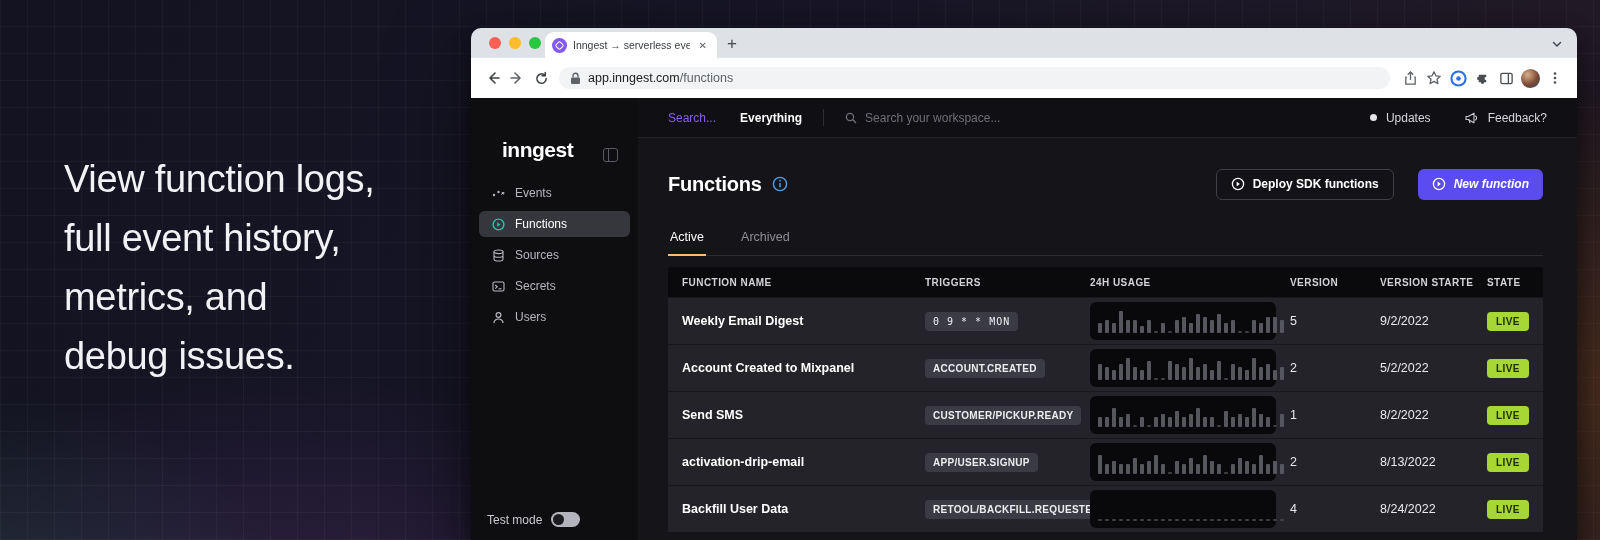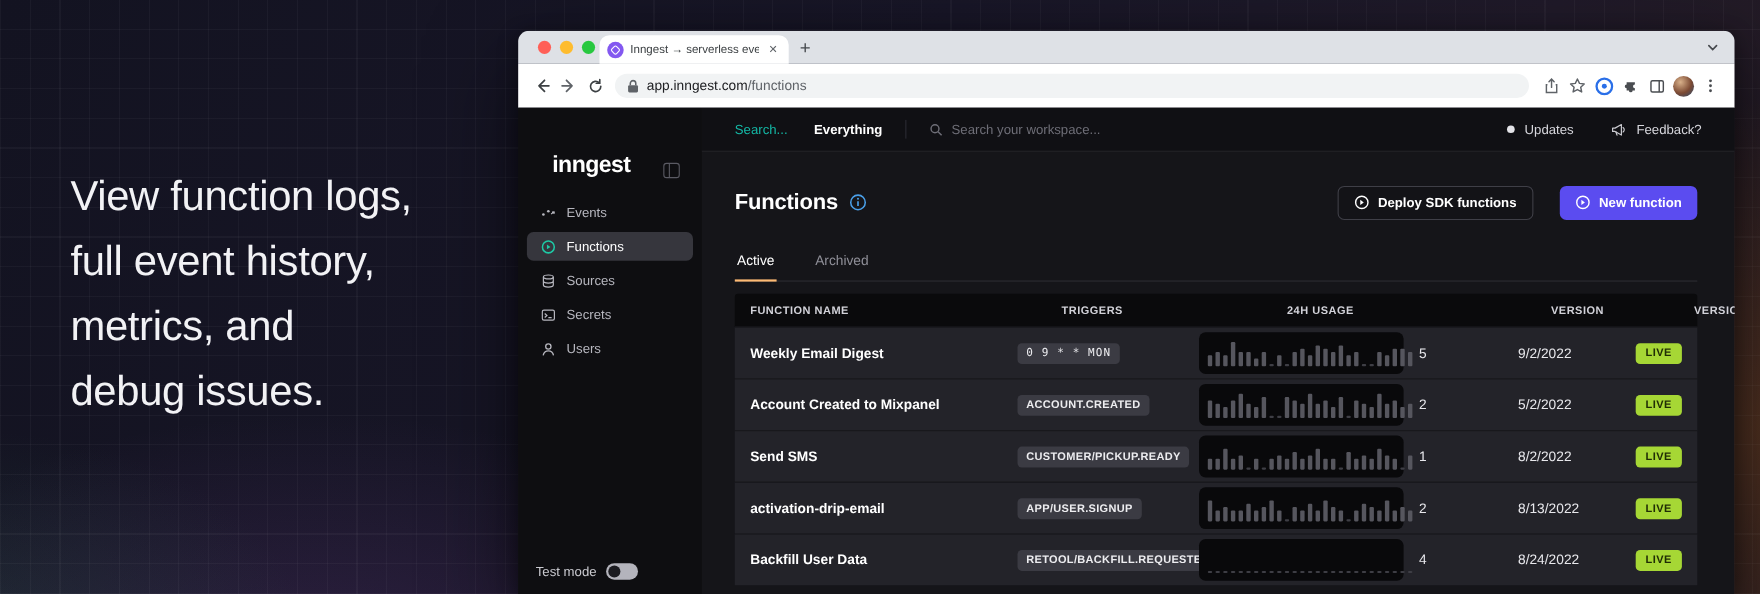--- a/index.html
+++ b/index.html
@@ -60,45 +60,45 @@
   .nav-item { height:26px; border-radius:6px; display:flex; align-items:center; gap:10px; padding:0 13px; color:#b7b7bf; font-size:12px; }
   .nav-item.active { background:#36363d; color:#fff; }
   .nav-item svg { flex:0 0 auto; }
   .side-spacer { flex:1; }
   .testmode { padding:0 16px 13px; display:flex; align-items:center; gap:9px; color:#c9c9cf; font-size:12px; }
   .toggle { width:29px; height:15px; border-radius:8px; background:#b4b4bc; position:relative; }
   .toggle::after { content:""; position:absolute; left:2px; top:2px; width:11px; height:11px; border-radius:50%; background:#1b1b20; }
 
   .main { flex:1; display:flex; flex-direction:column; min-width:0; }
   .topnav { height:40px; background:#101014; border-bottom:1px solid #232329; display:flex; align-items:center; padding:0 30px; font-size:12px; flex:0 0 auto; }
-  .search-label { color:#14b8a6; }
+  .search-label { color:#8b5cf6; }
   .scope { color:#fff; font-weight:700; margin-left:24px; }
   .vdiv { width:1px; height:17px; background:#2c2c33; margin:0 21px; }
   .ws-placeholder { color:#6e6e77; margin-left:8px; }
   .topnav-right { margin-left:auto; display:flex; align-items:center; gap:9px; color:#d6d6dc; }
   .upd-dot { width:7px; height:7px; border-radius:50%; background:#e3e3e8; }
   .gap24 { width:15px; }
 
   .content { flex:1; padding:30px 34px 0 30px; }
   .title-row { display:flex; align-items:center; height:32px; }
   .page-title { color:#fff; font-size:20px; font-weight:700; letter-spacing:-.2px; }
   .info-ic { margin-left:10px; display:flex; }
   .btns { margin-left:auto; display:flex; gap:24px; }
   .btn { height:31px; border-radius:6px; display:flex; align-items:center; gap:8px; padding:0 14px;
     color:#fff; font-size:12px; font-weight:700; border:none; font-family:inherit; }
   .btn.ghost { background:#131317; border:1px solid #3f3f47; }
-  .btn.primary { background:var(--accent,#5b4cf0); }
+  .btn.primary { background:var(--accent,#5b4cf0);font-style:italic; }
 
   .tabs { margin-top:30px; display:flex; gap:33px; border-bottom:1px solid #2c2c33; }
   .ptab { font-size:12.5px; color:#8f8f98; padding:0 2px 10px; }
   .ptab.active { color:#fff; border-bottom:2px solid #fdba74; margin-bottom:-1px; font-weight:400; }
 
   .table { margin-top:11px; }
   .thead, .trow { display:grid; grid-template-columns:243px 165px 200px 90px 107px 1fr; align-items:center; }
-  .thead { background:#0a0a0c; height:30px; border-radius:3px 3px 0 0;gap:40px; }
+  .thead { background:#0a0a0c; height:30px; border-radius:3px 3px 0 0; }
   .hcell { font-size:10px; font-weight:700; letter-spacing:.45px; color:#d2d2d9; padding:0 14px; white-space:nowrap; overflow:hidden; }
   .trow { height:47px; background:#232329; border-top:1px solid #18181c; }
   .cell { padding:0 14px; min-width:0; }
   .fname { font-size:12.5px; font-weight:700; color:#fff; white-space:nowrap; overflow:hidden; }
   .trigger { display:inline-block; background:#3b3b43; color:#ededf0; font-size:10px; font-weight:700;
     letter-spacing:.3px; padding:4px 8px; border-radius:4px; white-space:nowrap; }
   .trigger.mono { font-family:"DejaVu Sans Mono", monospace; font-weight:400; letter-spacing:1px; }
   .usage { width:186px; height:38px; background:#09090b; border-radius:6px; display:flex; align-items:flex-end; gap:3px; padding:0 8px 7px; }
   .bar { width:4px; background:#56565e; border-radius:1px; flex:0 0 auto; }
   .bar.dash { background:#3e3e45; }

